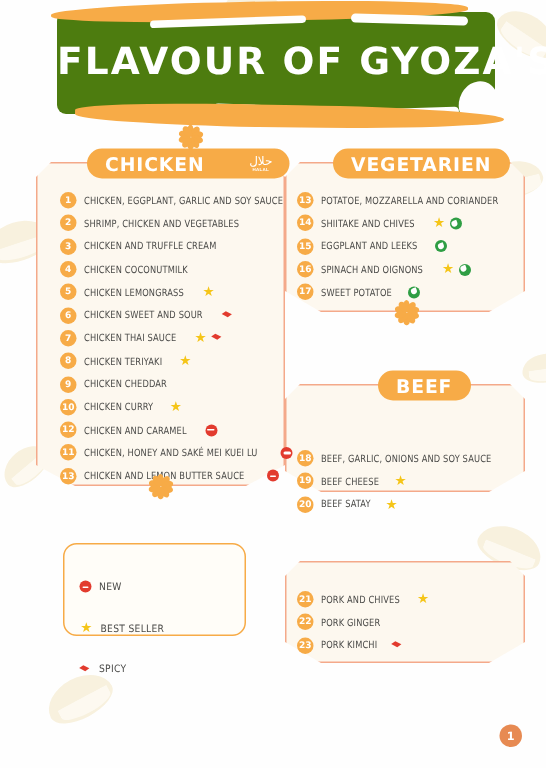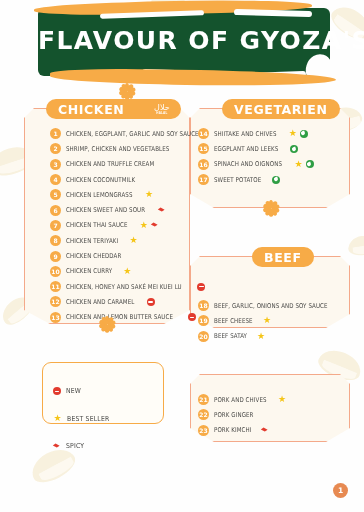--- a/index.html
+++ b/index.html
@@ -42,21 +42,21 @@
   .g5 { width: 40px; height: 24px; left: 322px; top: 108px; transform: rotate(-14deg); }
   .g6 { width: 44px; height: 26px; left: 318px; top: 352px; transform: rotate(22deg); }
   .g7 { width: 34px; height: 21px; left: 0px; top: 300px; transform: rotate(-40deg); }
   .g8 { width: 30px; height: 19px; left: 348px; top: 236px; transform: rotate(-8deg); }
 
   
   #banner {
     position: absolute;
     left: 38px; top: 8px;
     width: 292px; height: 68px;
-    background: #14532d;
+    background: #4d7c0f;
     border-radius: 6px;
   }
   #banner::before {
     content: "";
     position: absolute;
     left: -4px; top: -7px; right: 18px; height: 13px;
     background: #f7ab47;
     border-radius: 50% 60% 40% 50%;
     transform: rotate(-1.2deg);
   }
@@ -135,37 +135,37 @@
     z-index: 4;
   }
   .pill-label {
     color: #ffffff;
     font-size: 12.5px;
     font-weight: bold;
     letter-spacing: .6px;
     font-family: "DejaVu Sans", sans-serif;
     white-space: nowrap;
   }
-  .pill-chicken { left: 46px; top: 99px; gap: 30px; }
+  .pill-chicken { left: 58px; top: 99px; gap: 30px; }
   .pill-veg     { left: 222px; top: 99px; }
   .pill-beef    { left: 252px; top: 247px; text-align: center; }
   .pill-pork    { left: 250px; top: 365px; }
 
   .halal {
     width: 15px; height: 14px;
     display: flex; flex-direction: column;
     align-items: center; justify-content: center;
     line-height: 1;
   }
   .halal-ar { font-size: 8px; color: #fff; font-family: "DejaVu Sans", sans-serif; }
   .halal-tx { font-size: 3px; color: #fff; letter-spacing: .2px; font-weight: bold; }
 
   
   .items { position: absolute; z-index: 3; }
-  .items-chicken { left: 50px; top: 126px; width: 156px; }
+  .items-chicken { left: 40px; top: 126px; width: 156px; }
   .items-veg     { left: 198px; top: 126px; width: 150px; }
   .items-beef    { left: 198px; top: 274px; width: 150px; margin-top: 24px; }
   .items-pork    { left: 198px; top: 392px; width: 150px; }
 
   .row {
     display: flex;
     align-items: center;
     gap: 5px;
     height: 15.3px;
   }
@@ -417,42 +417,46 @@
         <span class="iname">CHICKEN CHEDDAR</span>
       </div>
       <div class="row">
         <span class="num">10</span>
         <span class="iname">CHICKEN CURRY</span>
         <span class="badges">
           <span class="b-star">★</span>
         </span>
       </div>
       <div class="row">
+        <span class="num">12</span>
+        <span class="iname">CHICKEN AND CARAMEL</span>
+        <span class="badges">
+          <span class="b-new"></span>
+        </span>
+      </div>
+      <div class="row">
         <span class="num">11</span>
         <span class="iname">CHICKEN, HONEY AND SAKÉ MEI KUEI LU</span>
         <span class="badges">
           <span class="b-new"></span>
         </span>
       </div>
       <div class="row">
-        <span class="num">12</span>
-        <span class="iname">CHICKEN AND CARAMEL</span>
-        <span class="badges">
-          <span class="b-new"></span>
-        </span>
-      </div>
-      <div class="row">
         <span class="num">13</span>
         <span class="iname">CHICKEN AND LEMON BUTTER SAUCE</span>
         <span class="badges">
           <span class="b-new"></span>
         </span>
       </div>
     </div>
   <div class="items items-veg" id="list-vegetarien">
+      <div class="row">
+        <span class="num">13</span>
+        <span class="iname">POTATOE, MOZZARELLA AND CORIANDER</span>
+      </div>
       <div class="row">
         <span class="num">14</span>
         <span class="iname">SHIITAKE AND CHIVES</span>
         <span class="badges">
           <span class="b-star">★</span>
           <span class="b-vegan"></span>
         </span>
       </div>
       <div class="row">
         <span class="num">15</span>

